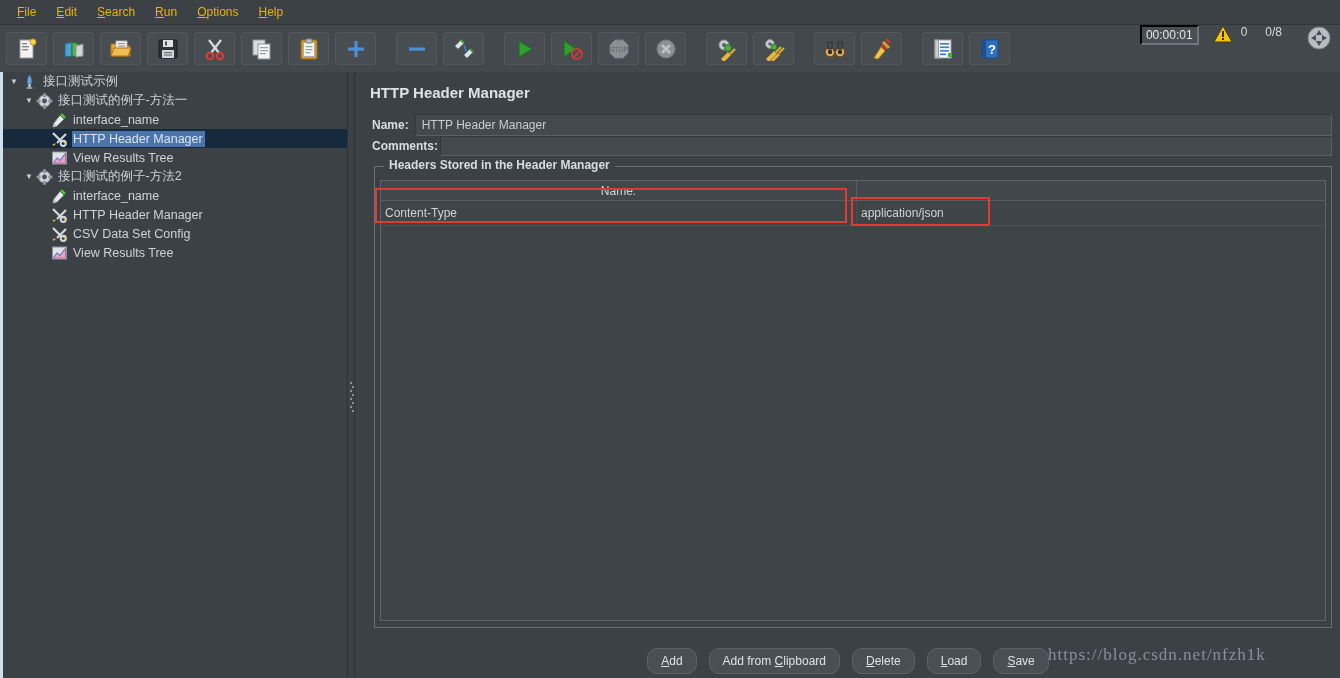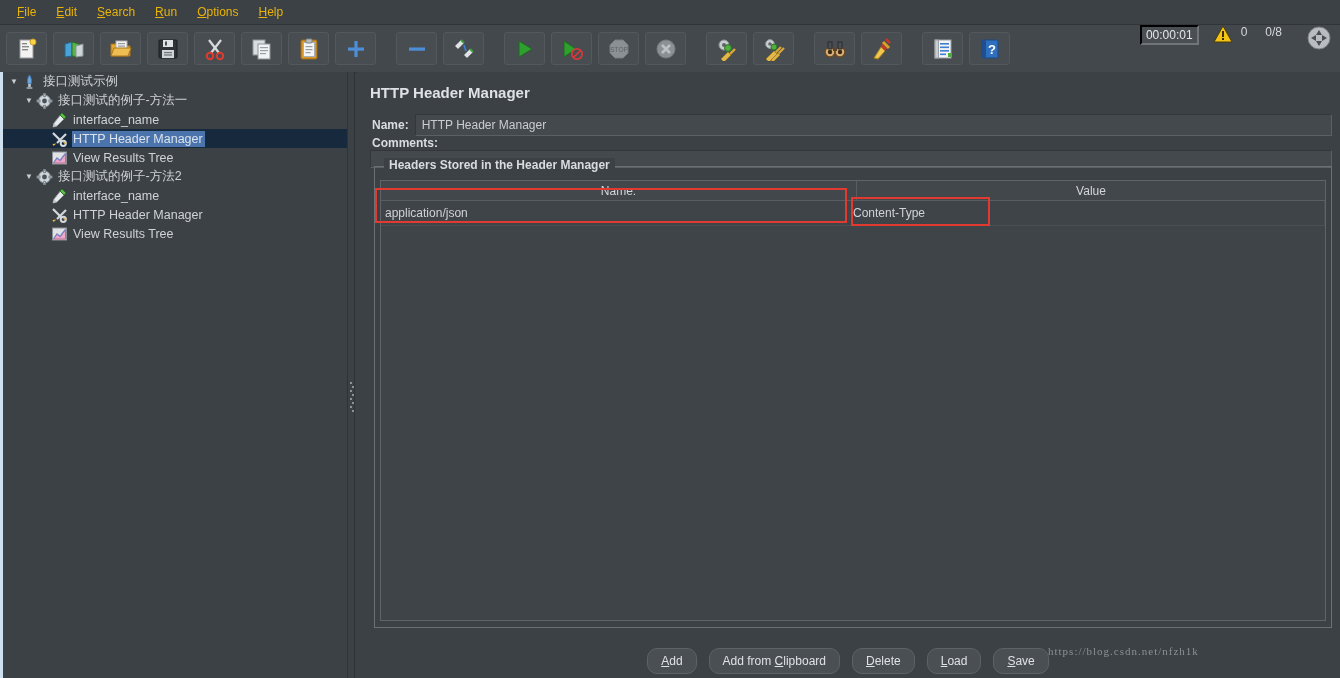--- a/index.html
+++ b/index.html
@@ -149,21 +149,21 @@
     border: 1px solid #5b6065;
     border-top-color: #33373b; border-left-color: #33373b;
     color: #c9cdd1; font-size: 12px;
     padding: 2px 6px; box-sizing: border-box;
     font-family: "Liberation Sans", sans-serif;
     outline: none;
   }
   #comments-row {
     position: absolute; left: 14px; top: 64px;
     width: 962px; height: 20px;
-    display: flex; align-items: stretch; flex-direction: column;
+    display: flex; align-items: stretch;
   }
   #comments-label {
     font-size: 12px; color: #dadde0; font-weight: bold;
     display: flex; align-items: center; padding: 0 2px 0 2px;
   }
   #comments-input {
     flex: 1; background: #44494e;
     border: 1px solid #5b6065;
     border-top-color: #33373b; border-left-color: #33373b;
     color: #c9cdd1; font-size: 12px;
@@ -238,21 +238,21 @@
     border-radius: 10px;
     color: #dfe2e5; font-size: 12px;
     padding: 5px 13px; margin: 0 6px;
     cursor: default; white-space: nowrap;
   }
   .btn .mn { text-decoration: underline; }
 
   #watermark {
     position: absolute; left: 1048px; top: 645px;
     font-family: "Liberation Serif", serif;
-    font-size: 11px; color: #8a9095;
+    font-size: 17px; color: #8a9095;
     letter-spacing: 1px; white-space: nowrap;
   }
 </style>
 </head>
 <body>
 
 <div id="app">
 
   <div id="menubar">
       <div class="menu-item"><span class="mn">F</span>ile</div>
@@ -586,20 +586,32 @@
             <path d="M15 3 L6 12" stroke="#d4d9dd" stroke-width="2.2"></path>
             <path d="M5.5 12.5 L2.5 15 L1.5 13 Z" fill="#e8b93c"></path>
             <path d="M11.5 11 L14.5 13.5 L15.5 11.5 Z" fill="#e8b93c"></path>
           </svg></span>
         <span class="tree-label">HTTP Header Manager</span>
       </div>
       <div class="tree-row">
         <span class="indent" style="width: 30px;"></span>
         <span class="twisty empty">▼</span>
         <span class="tree-ico"><svg width="17" height="16" viewBox="0 0 17 16">
+            <path d="M2 2 L11 11" stroke="#d4d9dd" stroke-width="2.2"></path>
+            <circle cx="12.3" cy="12.3" r="2.6" fill="none" stroke="#d4d9dd" stroke-width="2"></circle>
+            <path d="M15 3 L6 12" stroke="#d4d9dd" stroke-width="2.2"></path>
+            <path d="M5.5 12.5 L2.5 15 L1.5 13 Z" fill="#e8b93c"></path>
+            <path d="M11.5 11 L14.5 13.5 L15.5 11.5 Z" fill="#e8b93c"></path>
+          </svg></span>
+        <span class="tree-label">CSV Data Set Config</span>
+      </div>
+      <div class="tree-row">
+        <span class="indent" style="width: 30px;"></span>
+        <span class="twisty empty">▼</span>
+        <span class="tree-ico"><svg width="17" height="16" viewBox="0 0 17 16">
             <rect x="1.5" y="2" width="14" height="12" fill="#dfe3e6" stroke="#8b9195"></rect>
             <path d="M2.5 13 L6 8 L9 10.5 L14.5 3.5 L14.5 13 Z" fill="#f0a6c8" stroke="#c06d96"></path>
             <path d="M2.5 13 L6 8 L9 10.5 L14.5 3.5" fill="none" stroke="#7b86c4" stroke-width="1.3"></path>
           </svg></span>
         <span class="tree-label">View Results Tree</span>
       </div>
     </div>
 
   <div id="divider">
     <div id="grip">
@@ -627,26 +639,25 @@
       <div id="comments-label">Comments:</div>
       <input id="comments-input" type="text" style="">
     </div>
 
     <div id="headers-group"></div>
     <div id="headers-legend">Headers Stored in the Header Manager</div>
 
     <div id="table-wrap">
       <div class="thead" id="headers-thead">
           <div class="th c1">Name:</div>
-          <div class="th c2">Value</div>
         </div>
       <div id="headers-tbody">
           <div class="trow">
+            <div class="td c1">Content-Type</div>
             <div class="td c2">application/json</div>
-            <div class="td c1">Content-Type</div>
           </div>
         </div>
     </div>
 
     <div id="btn-row">
         <div class="btn"><span class="mn">A</span>dd</div>
         <div class="btn">Add from <span class="mn">C</span>lipboard</div>
         <div class="btn"><span class="mn">D</span>elete</div>
         <div class="btn"><span class="mn">L</span>oad</div>
         <div class="btn"><span class="mn">S</span>ave</div>

